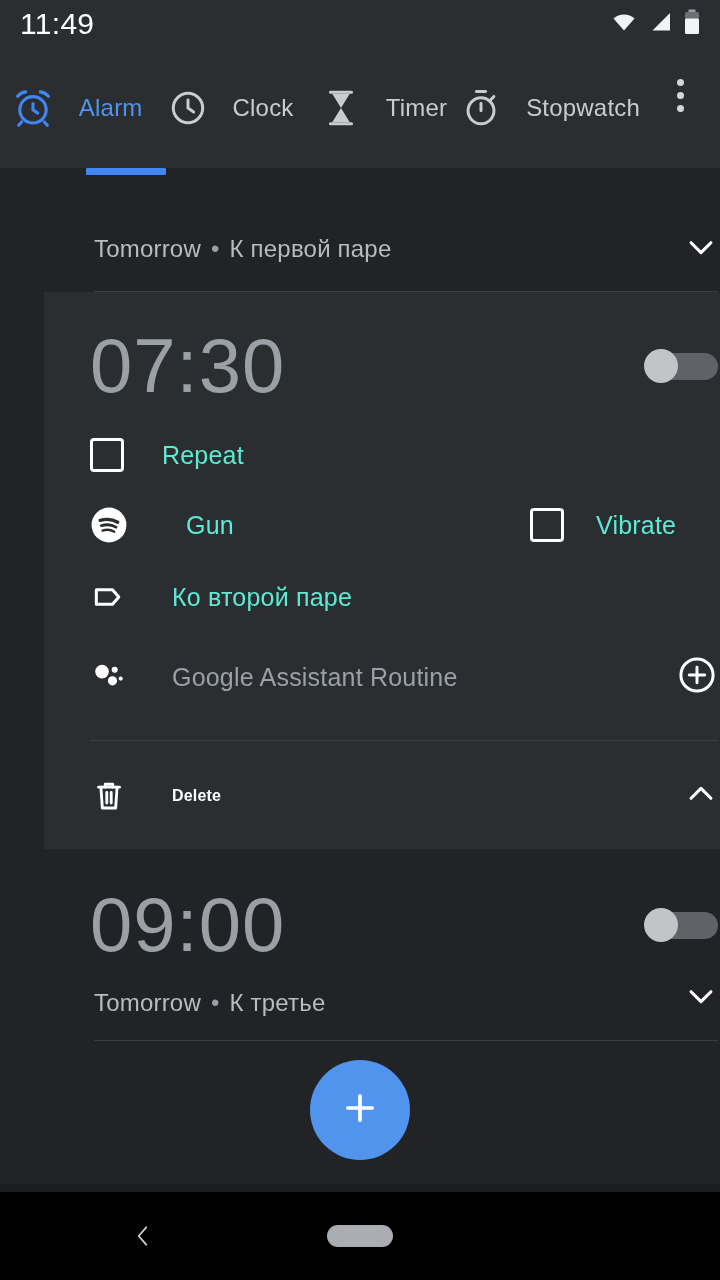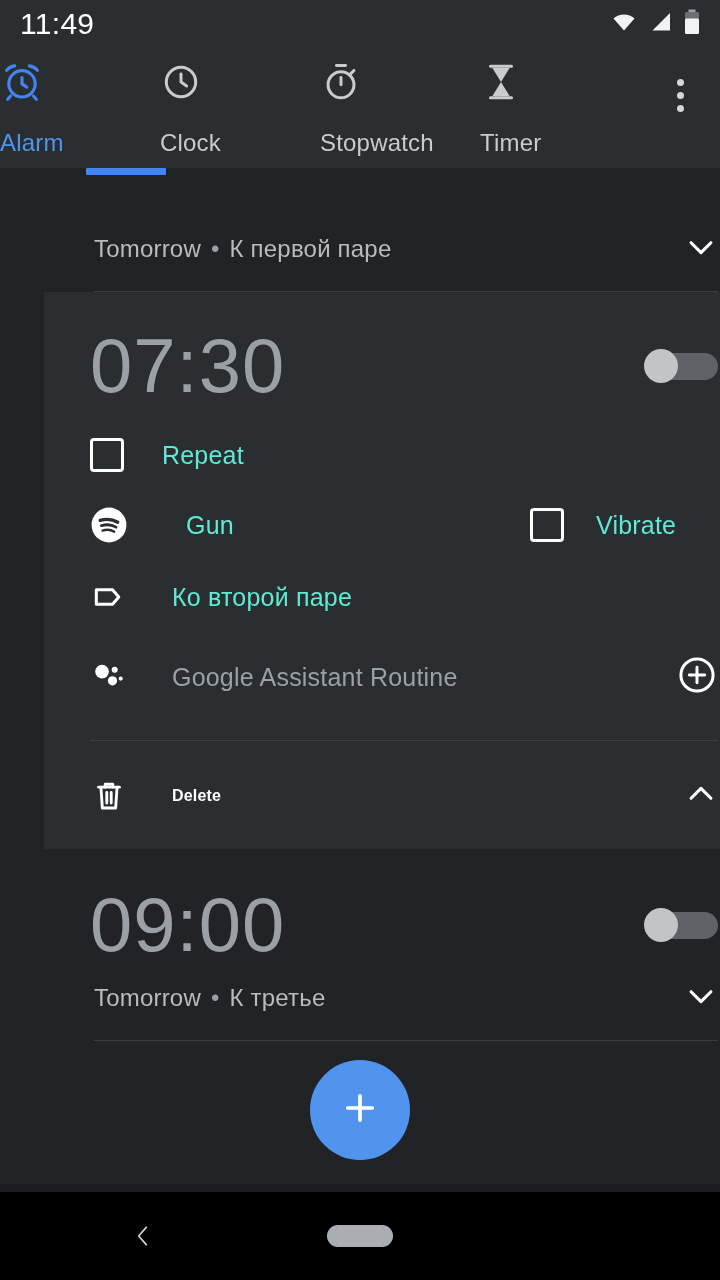--- a/index.html
+++ b/index.html
@@ -22,21 +22,21 @@
   .status-icons { display:flex; align-items:center; gap:9px; }
 
   
   .tabbar {
     position:absolute; top:48px; left:0; width:720px; height:120px;
     background:#2b2e31;
     display:flex; align-items:flex-start;
   }
   .tab {
     flex:1 1 0; height:120px;
-    display:flex; flex-direction:column; align-items:flex-start; justify-content:center;
+    display:flex; flex-direction:row; align-items:center; justify-content:center;
     gap:24px; position:relative; cursor:pointer;
   }
   .tab .ticon { height:46px; display:flex; align-items:center; justify-content:center; }
   .tab .tlabel { font-size:24px; color:#c9cbcd; letter-spacing:.2px; }
   .tab.active .tlabel { color:#5094ed; }
   .overflow {
     width:80px; height:120px; display:flex; align-items:center; justify-content:center;
     padding-bottom:26px; cursor:pointer;
   }
   .dot3 { display:flex; flex-direction:column; gap:6px; align-items:center; }
@@ -105,21 +105,21 @@
 
   .delete-row { display:flex; align-items:center; padding:0 46px; margin-top:36px; }
   .delete-row .grow { flex:1; }
   .delete-label { font-size:16px; color:#ffffff; margin-left:38px; font-weight:700; letter-spacing:.2px; }
 
   
   .alarm-bottom { position:relative; background:#212326; height:212px; }
   .alarm-bottom .time-row { padding:38px 46px 0 46px; }
   .alarm-bottom .sub-row2 {
     position:absolute; left:50px; right:46px; bottom:44px;
-    display:flex; align-items:center; justify-content:space-between;
+    display:flex; align-items:flex-end; justify-content:space-between;
   }
   .alarm-bottom .divider { position:absolute; left:50px; right:46px; bottom:20px; height:1px; background:#3a3d41; }
 
   
   .fab {
     position:absolute; left:310px; top:1060px; width:100px; height:100px;
     border-radius:50%; background:#5094ed;
     display:flex; align-items:center; justify-content:center;
     z-index:20; cursor:pointer;
   }
@@ -185,38 +185,38 @@
         <svg width="42" height="42" viewBox="0 0 24 24" fill="none" stroke="#c9cbcd" stroke-width="1.7" stroke-linecap="round">
           <circle cx="12" cy="12" r="8.4"></circle>
             <path d="M12 7.4V12l3.2 2.3"></path>
         </svg>
       </span>
       <span class="tlabel">Clock</span>
     </div>
 
     <div class="tab">
       <span class="ticon">
+        <svg width="42" height="42" viewBox="0 0 24 24">
+          <path d="M6 3h12M6 21h12" stroke="#c9cbcd" stroke-width="1.8" stroke-linecap="round"></path>
+          <path d="M7 3.8h10L12 12l5 8.2H7L12 12 7 3.8z" fill="#c9cbcd"></path>
+        </svg>
+      </span>
+      <span class="tlabel">Timer</span>
+    </div>
+
+    <div class="tab">
+      <span class="ticon">
         <svg width="42" height="42" viewBox="0 0 24 24" fill="none" stroke="#c9cbcd" stroke-width="1.7" stroke-linecap="round">
           <circle cx="12" cy="13.6" r="7.4"></circle>
           <path d="M12 9.4v4.2"></path>
           <path d="M9.4 2.6h5.2"></path>
           <path d="M17.6 7.2l1.8-1.8"></path>
         </svg>
       </span>
       <span class="tlabel">Stopwatch</span>
-    </div>
-
-    <div class="tab">
-      <span class="ticon">
-        <svg width="42" height="42" viewBox="0 0 24 24">
-          <path d="M6 3h12M6 21h12" stroke="#c9cbcd" stroke-width="1.8" stroke-linecap="round"></path>
-          <path d="M7 3.8h10L12 12l5 8.2H7L12 12 7 3.8z" fill="#c9cbcd"></path>
-        </svg>
-      </span>
-      <span class="tlabel">Timer</span>
     </div>
 
     <div class="overflow">
       <span class="dot3">
           <i></i>
           <i></i>
           <i></i>
         </span>
     </div>
   </div>

